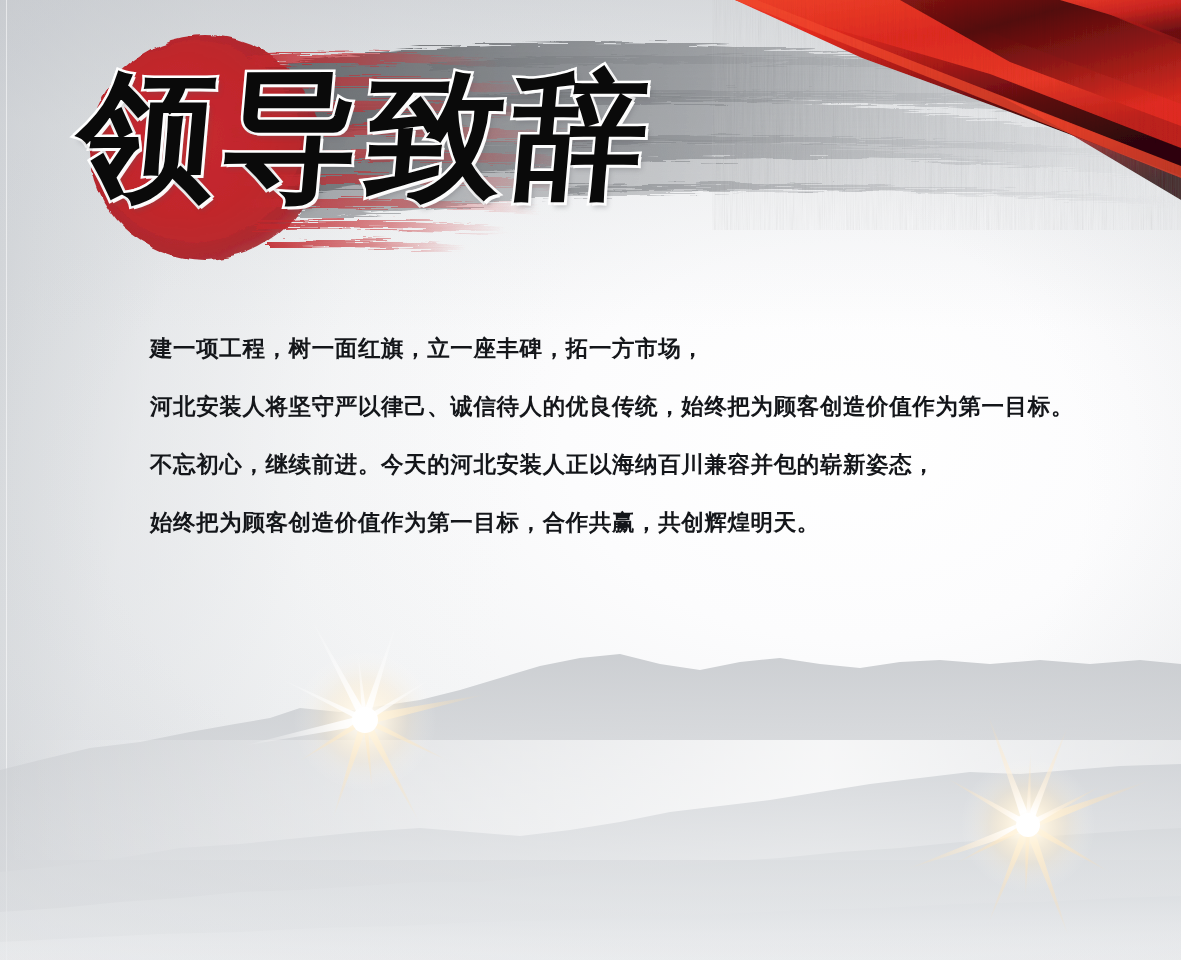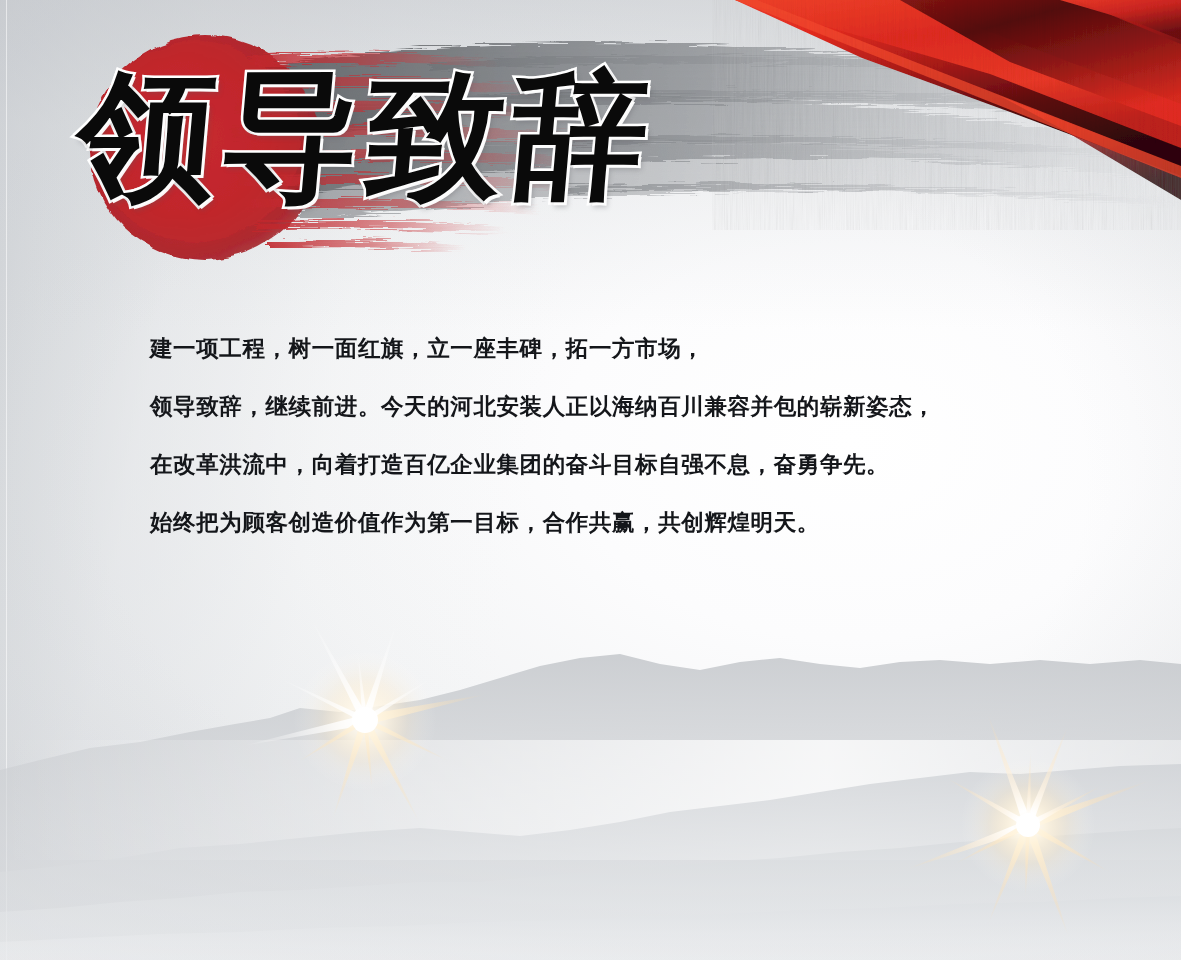--- a/index.html
+++ b/index.html
@@ -323,22 +323,22 @@
         <path fill="url(#redStreak)" d="M268,242 C340,239 400,240 465,246 L465,252 C400,247 340,246 268,249 Z"></path>
       </g>
 
     </g>
   </svg>
 
   <div class="title-text">领导致辞</div>
 
   <div class="body-copy">
     <div class="body-line">建一项工程，树一面红旗，立一座丰碑，拓一方市场，</div>
-    <div class="body-line">领导致辞，继续前进。今天的河北安装人正以海纳百川兼容并包的崭新姿态，</div>
-    <div class="body-line">在改革洪流中，向着打造百亿企业集团的奋斗目标自强不息，奋勇争先。</div>
+    <div class="body-line">河北安装人将坚守严以律己、诚信待人的优良传统，始终把为顾客创造价值作为第一目标。</div>
+    <div class="body-line">不忘初心，继续前进。今天的河北安装人正以海纳百川兼容并包的崭新姿态，</div>
     <div class="body-line">始终把为顾客创造价值作为第一目标，合作共赢，共创辉煌明天。</div>
   </div>
 
   <svg class="ribbon-wrap" viewBox="0 0 1181 260" preserveAspectRatio="none">
     <defs>
       <linearGradient id="silkA" x1="0" y1="0" x2="0.55" y2="1">
         <stop offset="0%" stop-color="#ee3a28"></stop>
         <stop offset="22%" stop-color="#e42b1f"></stop>
         <stop offset="48%" stop-color="#a81a18"></stop>
         <stop offset="72%" stop-color="#5e0d10"></stop>

